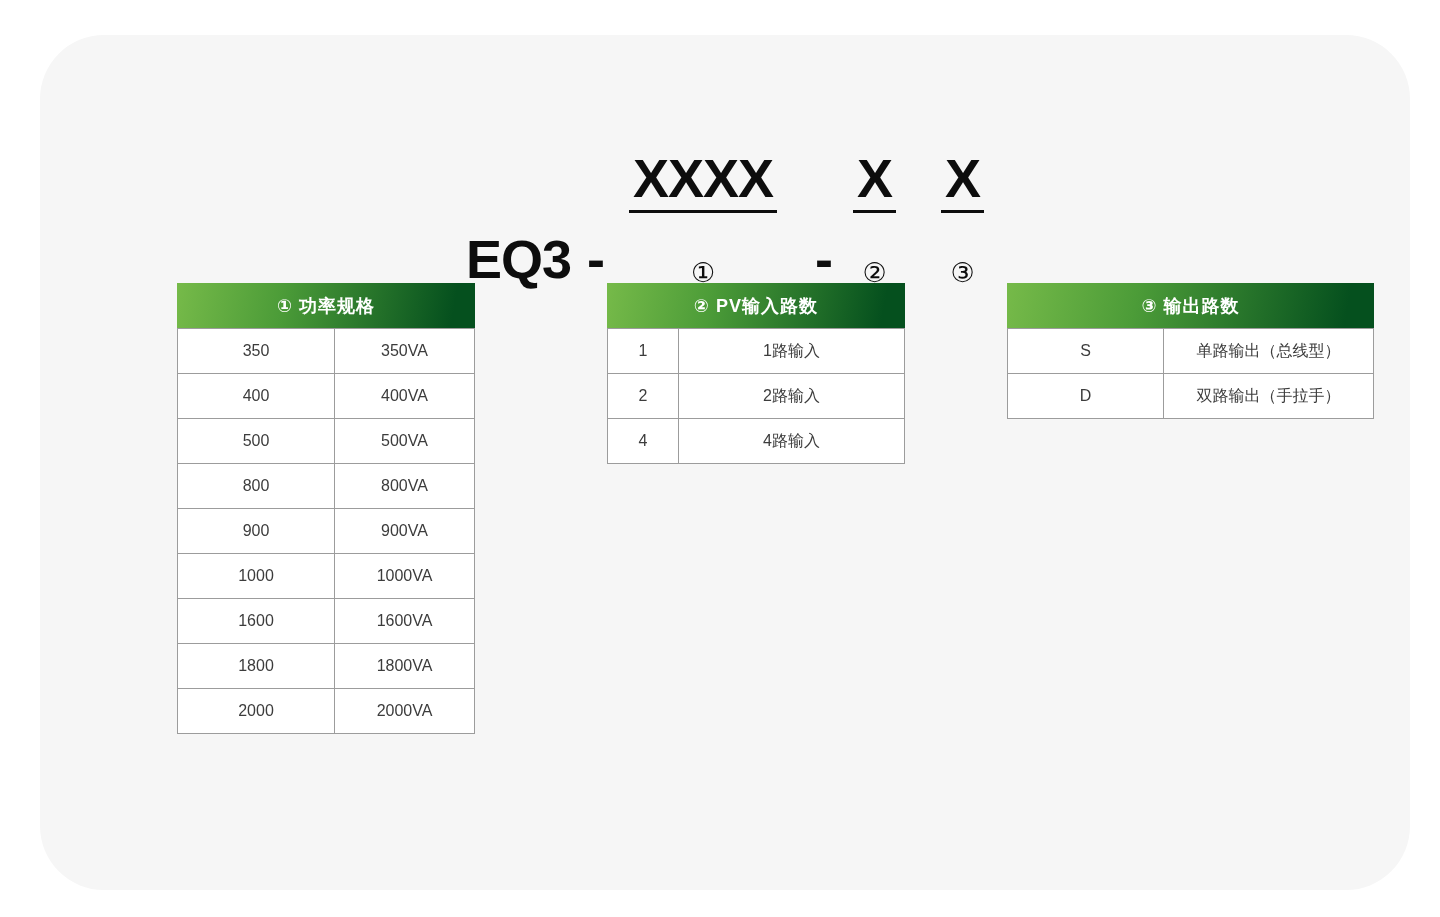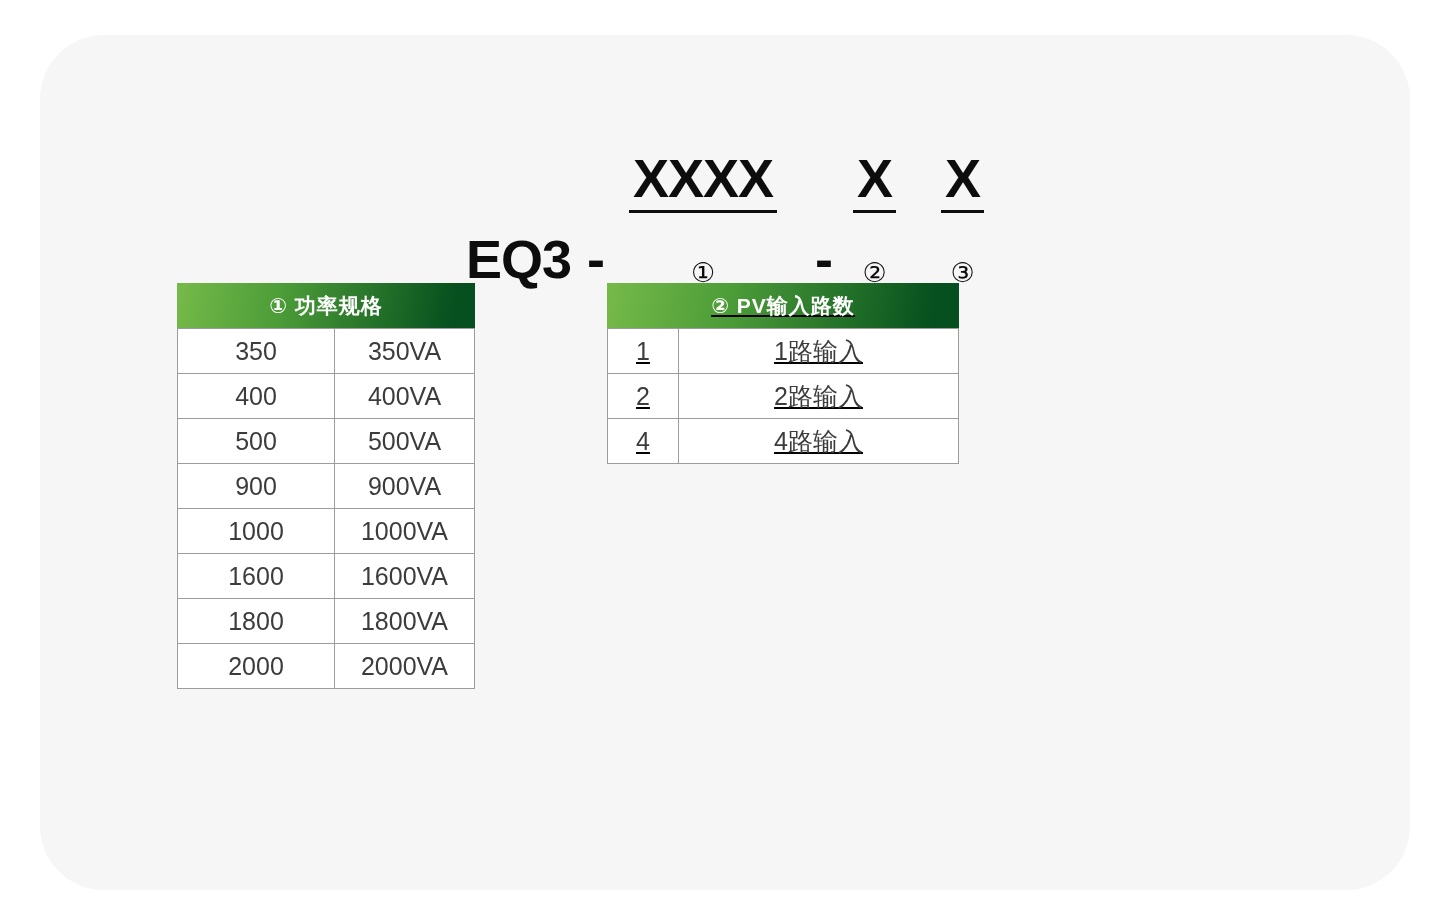--- a/index.html
+++ b/index.html
@@ -77,43 +77,43 @@
   .table-header {
     height: 45px;
     display: flex;
     align-items: center;
     justify-content: center;
     background: linear-gradient(100deg,
       var(--header-gradient-start, #76ba49) 0%,
       #4c9c38 35%,
       var(--header-gradient-end, #05501e) 92%);
     color: var(--header-text, #ffffff);
-    font-size: 21px;
+    font-size: 18px;
     font-weight: bold;
     letter-spacing: 1px;
   }
   .spec-table table {
     width: 100%;
     border-collapse: collapse;
     background: #ffffff;
     table-layout: fixed;
   }
   .spec-table td {
     border: 1px solid var(--table-border, #9c9c9c);
     height: 44px;
     text-align: center;
     vertical-align: middle;
-    font-size: 25px;
+    font-size: 16px;
     color: var(--cell-text, #3c3c3c);
     padding: 0 4px;
     overflow: hidden;
   }
   .t1 { left: 137px; top: 248px; width: 298px; }
   .t1 td:first-child { width: 148px; }
-  .t2 { left: 567px; top: 248px; width: 352px; text-decoration: underline; }
+  .t2 { left: 567px; top: 248px; width: 298px; }
   .t2 td:first-child { width: 62px; }
   .t3 { left: 967px; top: 248px; width: 367px; }
   .t3 td:first-child { width: 147px; }
 </style>
 </head>
 <body>
 
 <div class="page">
   <div class="card">
 
@@ -145,20 +145,24 @@
             </tr>
             <tr>
               <td>400</td>
               <td>400VA</td>
             </tr>
             <tr>
               <td>500</td>
               <td>500VA</td>
             </tr>
             <tr>
+              <td>800</td>
+              <td>800VA</td>
+            </tr>
+            <tr>
               <td>900</td>
               <td>900VA</td>
             </tr>
             <tr>
               <td>1000</td>
               <td>1000VA</td>
             </tr>
             <tr>
               <td>1600</td>
               <td>1600VA</td>
@@ -188,15 +192,30 @@
               <td>2路输入</td>
             </tr>
             <tr>
               <td>4</td>
               <td>4路输入</td>
             </tr>
           </tbody>
       </table>
     </section>
 
+    <section class="spec-table t3">
+      <div class="table-header">③ 输出路数</div>
+      <table>
+        <tbody>
+            <tr>
+              <td>S</td>
+              <td>单路输出（总线型）</td>
+            </tr>
+            <tr>
+              <td>D</td>
+              <td>双路输出（手拉手）</td>
+            </tr>
+          </tbody>
+      </table>
+    </section>
 
   </div>
 </div>
 
 </body></html>

